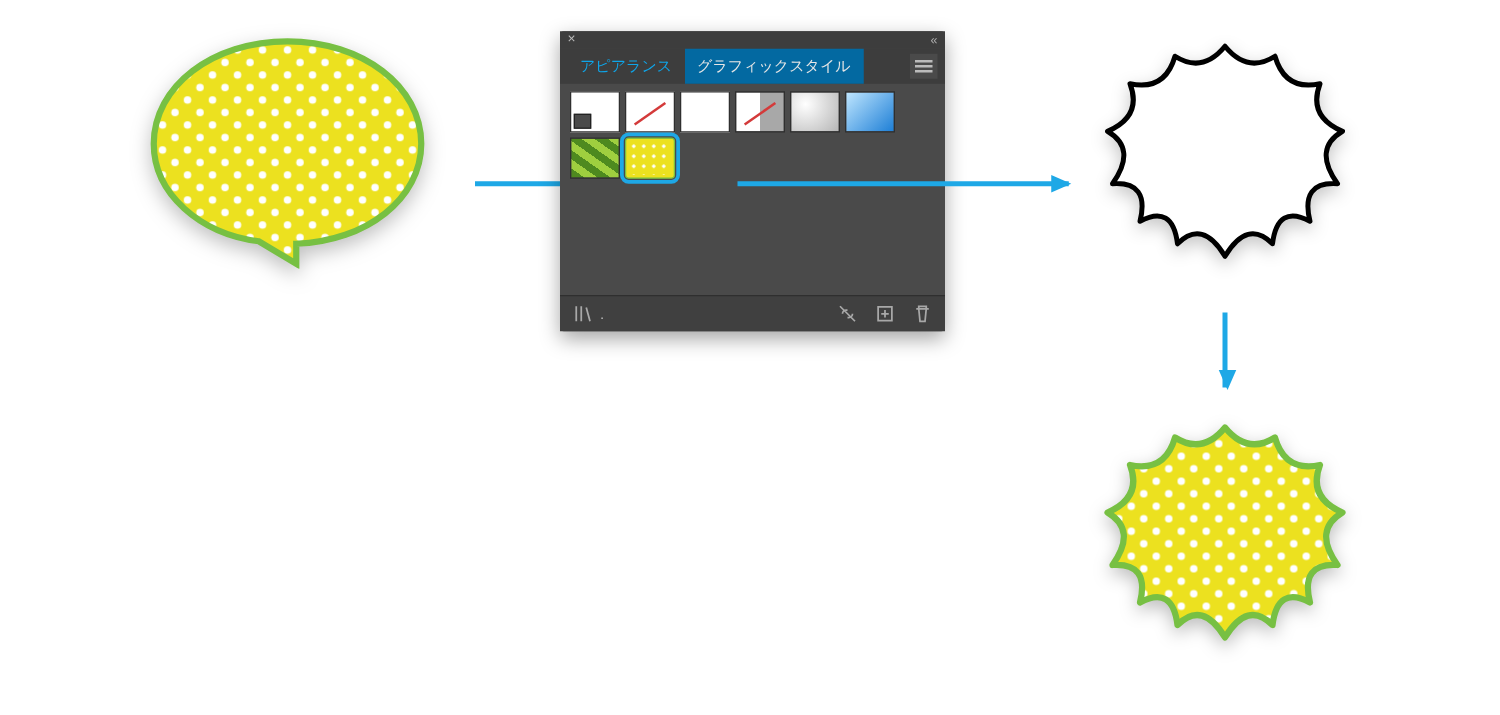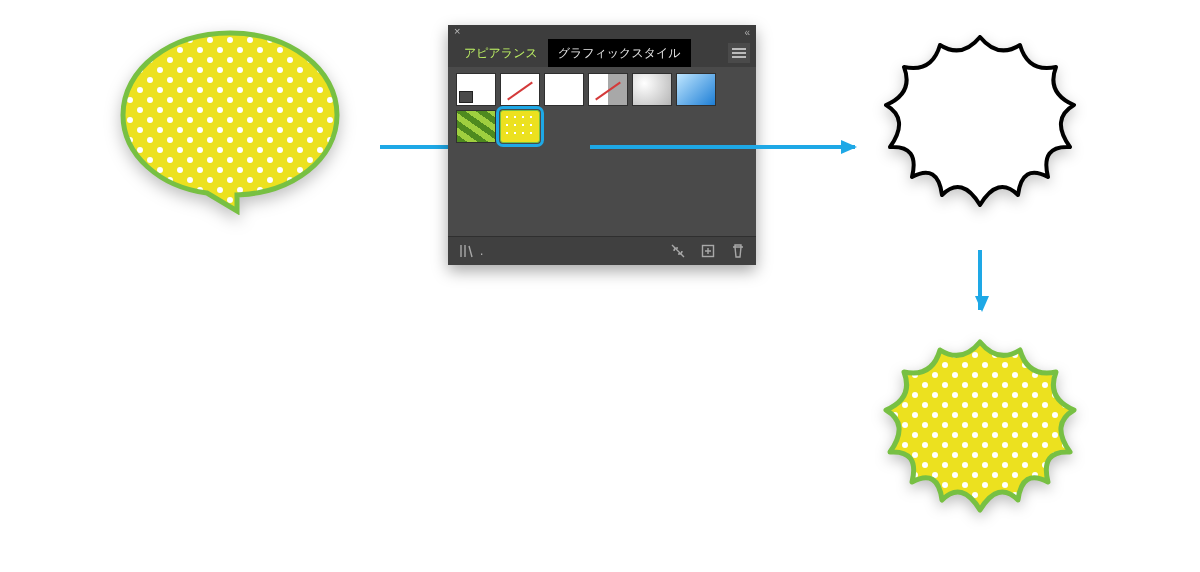--- a/index.html
+++ b/index.html
@@ -58,25 +58,25 @@
     display: flex;
     align-items: stretch;
     background: #3d3d3d;
     padding-left: 6px;
     position: relative;
   }
   .tab {
     display: flex; align-items: center;
     padding: 0 10px;
     font-size: 12px;
-    color: #bef264;
+    color: #0ea5e9;
     position: relative;
   }
   .tab.active {
-    background: #000000;
+    background: #0369a1;
     color: #e6e6e6;
   }
   .tab-menu {
     position: absolute; right: 6px; top: 4px;
     width: 22px; height: 20px;
     display:flex; align-items:center; justify-content:center;
     background:#4a4a4a;
   }
   .tab-menu .lines, .tab-menu .lines::before, .tab-menu .lines::after {
     content:""; display:block; width:14px; height:2px; background:#bbb; position:relative;

